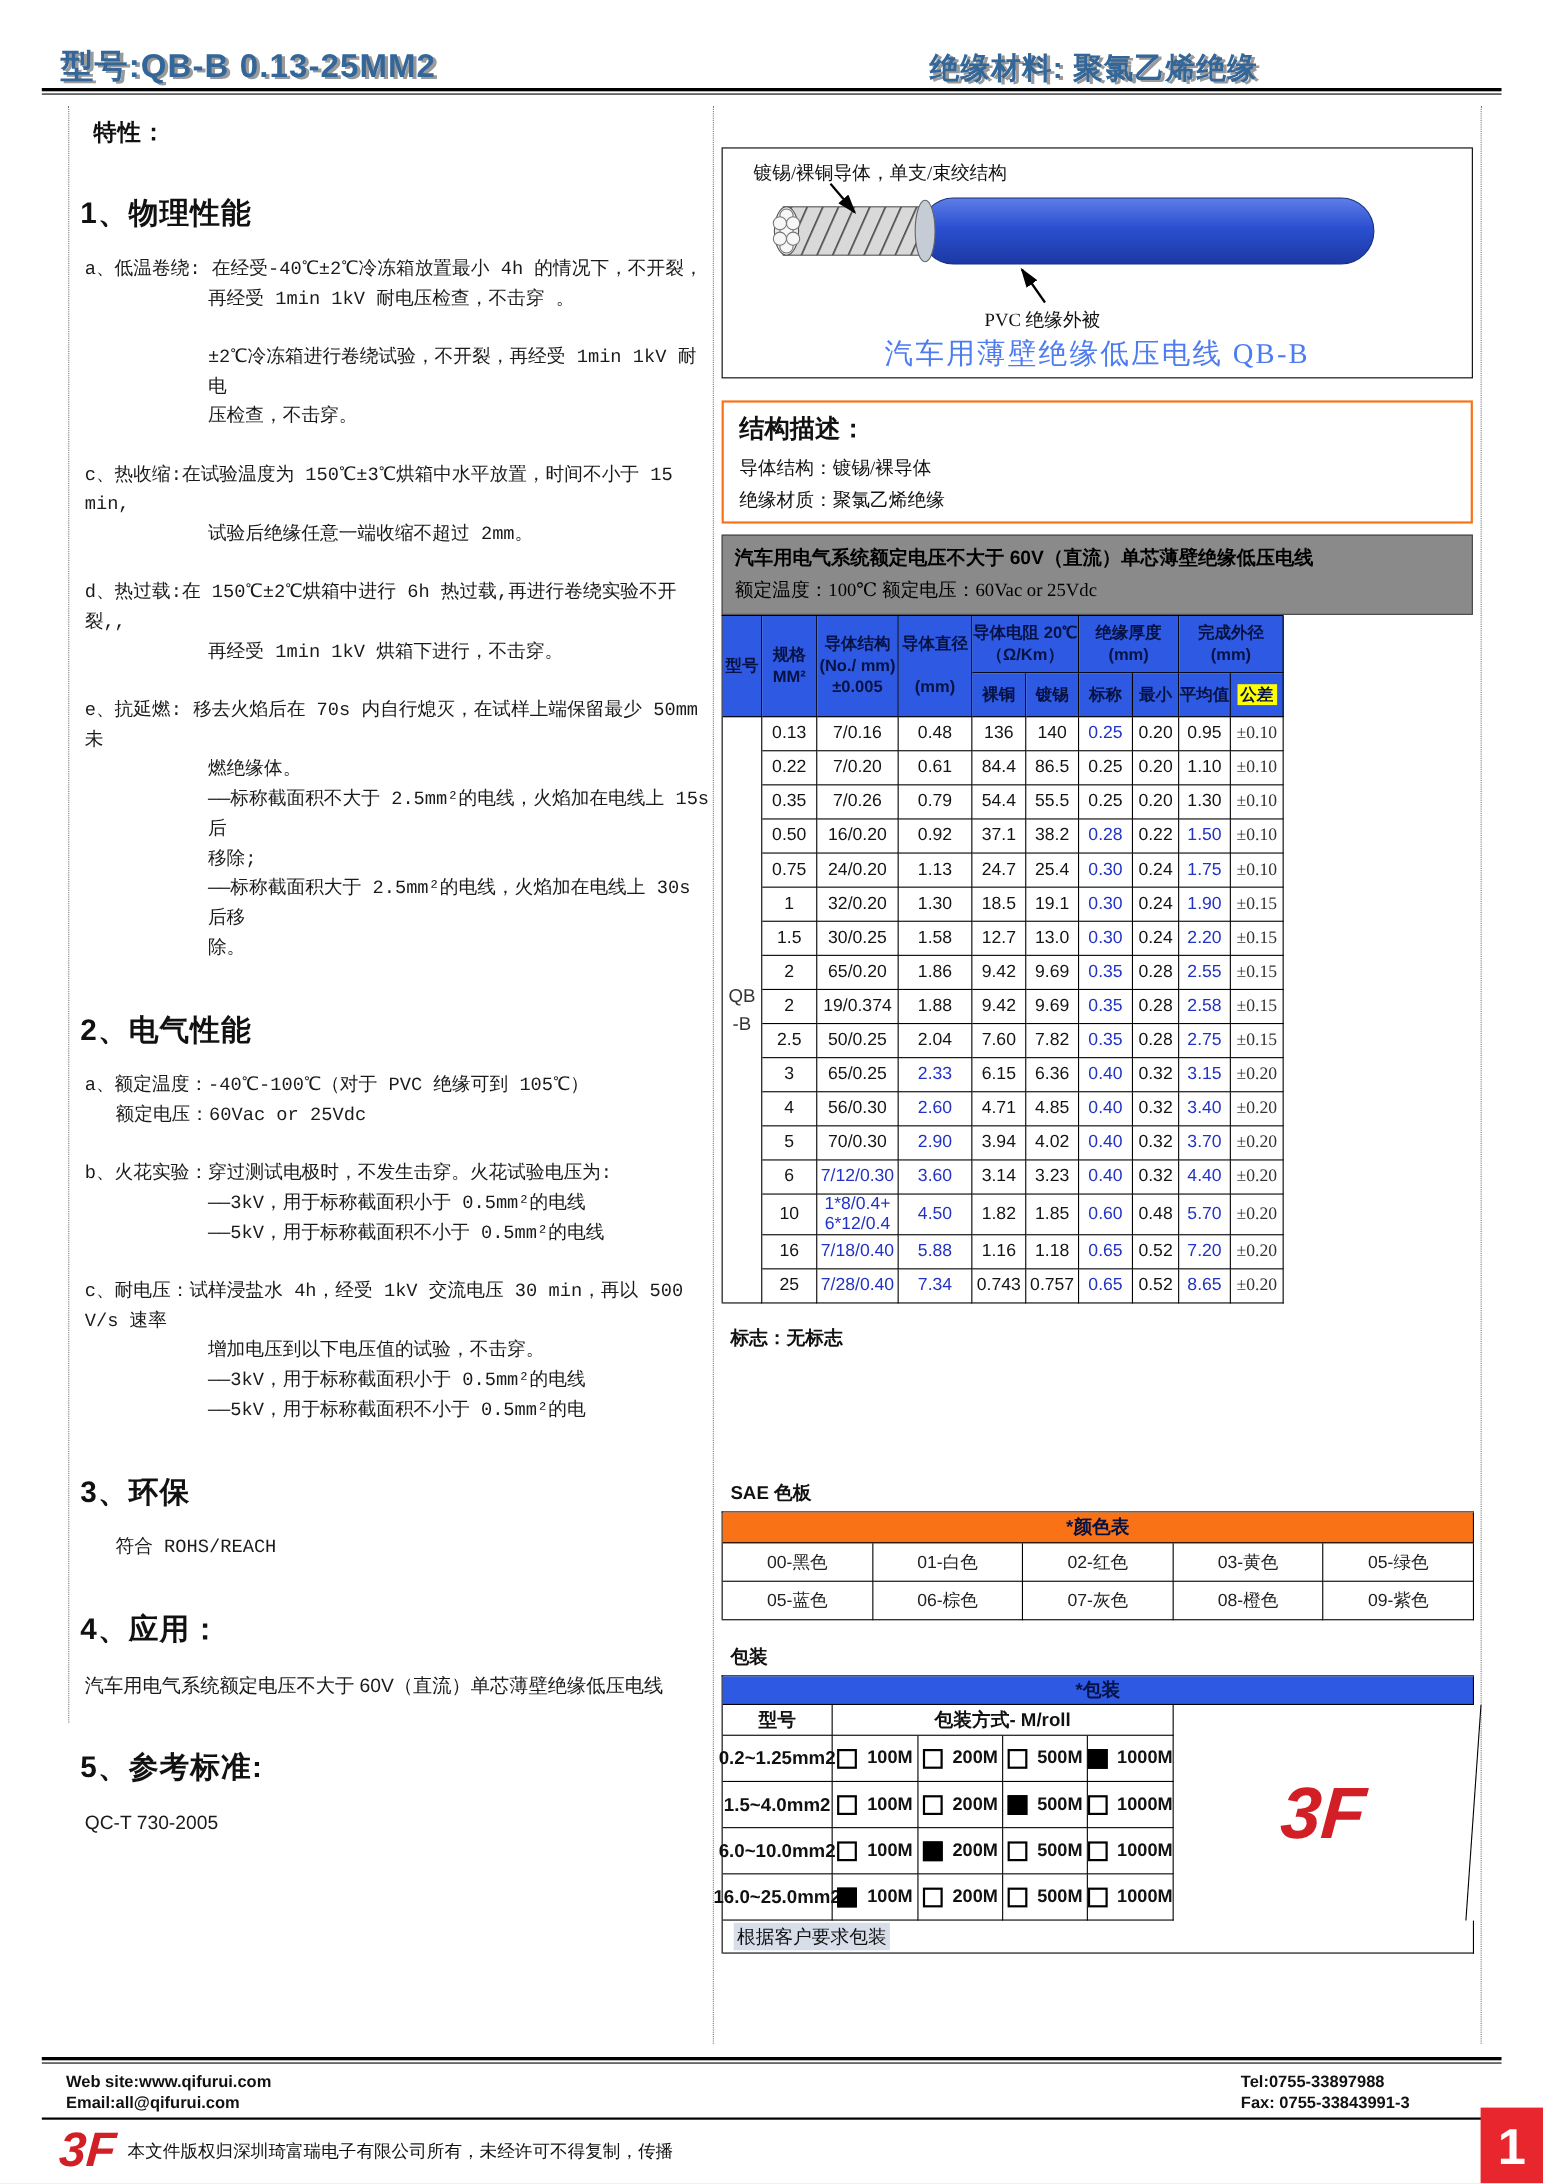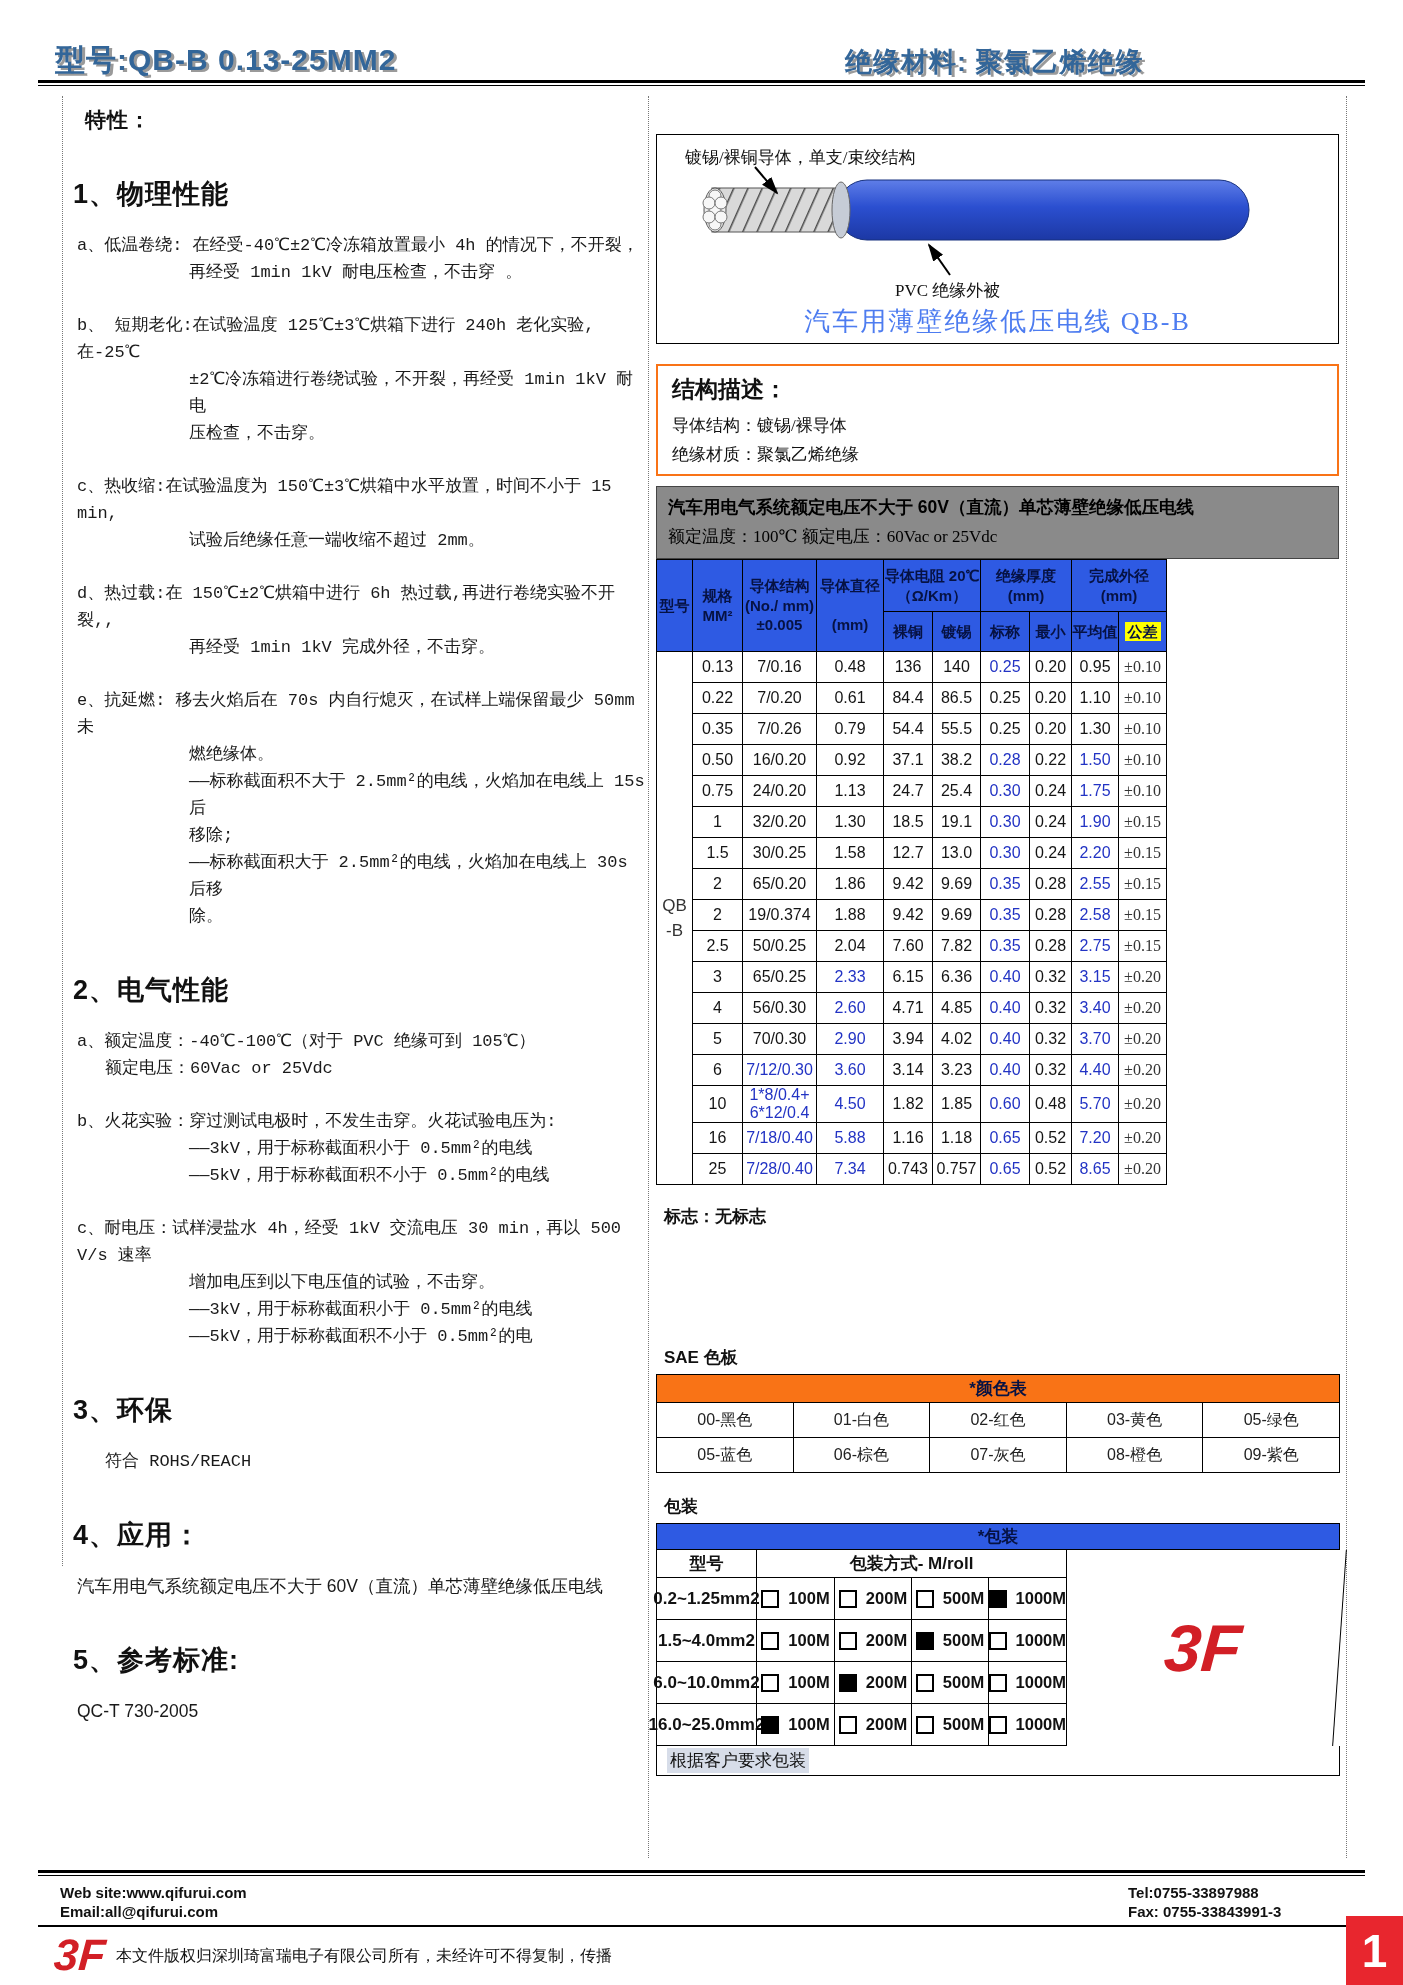--- a/index.html
+++ b/index.html
@@ -127,21 +127,20 @@
 
                     <div class="line">a、低温卷绕: 在经受-40℃±2℃冷冻箱放置最小 4h 的情况下，不开裂，</div>
 
                     <div class="line ind1">再经受 1min 1kV 耐电压检查，不击穿 。</div>
                   </div>
               </div>
 
               <div class="para">
                 <div>
 
-                    <div class="line">b、 短期老化:在试验温度 125℃±3℃烘箱下进行 240h 老化实验,在-25℃</div>
 
                     <div class="line ind1">±2℃冷冻箱进行卷绕试验，不开裂，再经受 1min 1kV 耐电</div>
 
                     <div class="line ind1">压检查，不击穿。</div>
                   </div>
               </div>
 
               <div class="para">
                 <div>
 
@@ -149,21 +148,21 @@
 
                     <div class="line ind1">试验后绝缘任意一端收缩不超过 2mm。</div>
                   </div>
               </div>
 
               <div class="para">
                 <div>
 
                     <div class="line">d、热过载:在 150℃±2℃烘箱中进行 6h 热过载,再进行卷绕实验不开裂,,</div>
 
-                    <div class="line ind1">再经受 1min 1kV 完成外径，不击穿。</div>
+                    <div class="line ind1">再经受 1min 1kV 烘箱下进行，不击穿。</div>
                   </div>
               </div>
 
               <div class="para">
                 <div>
 
                     <div class="line">e、抗延燃: 移去火焰后在 70s 内自行熄灭，在试样上端保留最少 50mm 未</div>
 
                     <div class="line ind1">燃绝缘体。</div>
 

